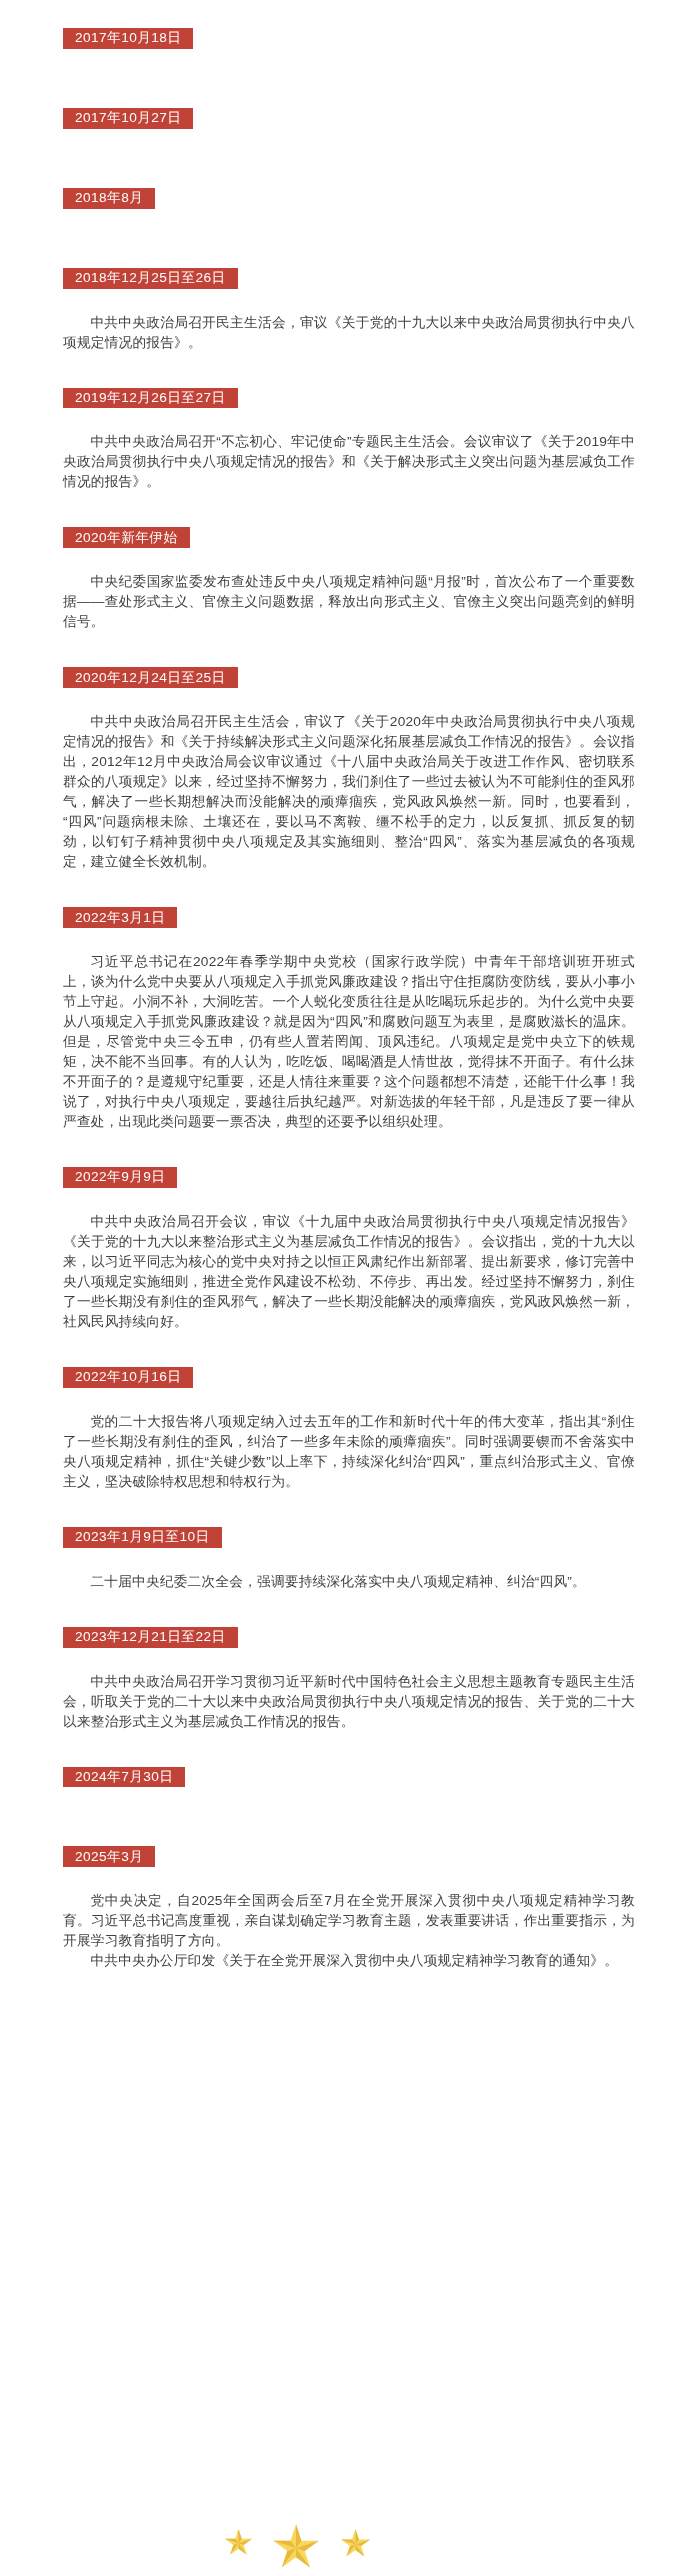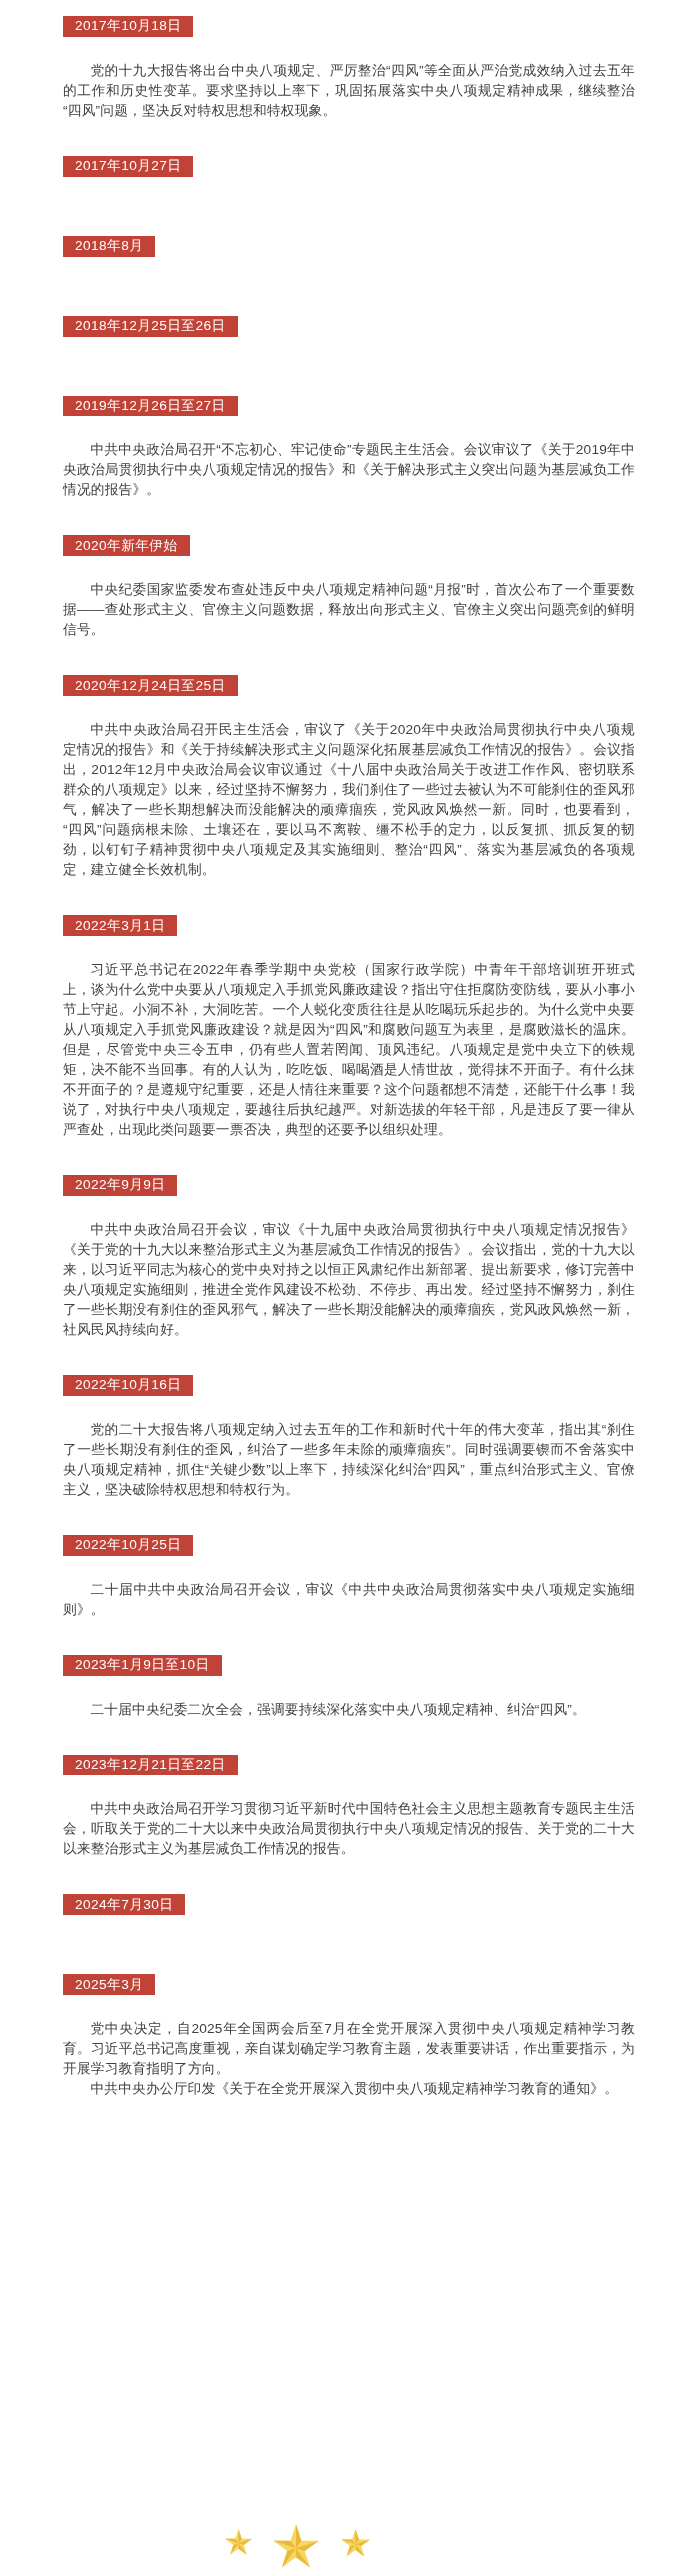--- a/index.html
+++ b/index.html
@@ -5,21 +5,21 @@
   html,body{margin:0;padding:0;background:#ffffff;}
   .page{
     position:relative;
     width:678px;
     height:2576px;
     overflow:hidden;
     background:#ffffff;
     font-family:"Liberation Sans","DejaVu Sans",sans-serif;
   }
   .content{
-    padding:16px 43px 0 63px;
+    padding:28px 43px 0 63px;
   }
   .entry{margin:0 0 35px 0;}
   .badge{
     display:inline-block;
     background:#c14338;
     color:#ffffff;
     font-size:13.7px;
     line-height:15.3px;
     padding:2.4px 12px 3.2px 12px;
     margin:0 0 24px 0;
@@ -46,33 +46,33 @@
   .star-center{left:48px;top:0;width:48px;height:46px;}
   .star-right{left:116px;top:4.8px;width:31px;height:29px;}
 </style>
 </head>
 <body>
 
 <div class="page">
   <div class="content">
   <section class="entry">
     <div class="badge">2017年10月18日</div>
-  <p class="para">党的十九大报告将出台中央八项规定、严厉整治“四风”等全面从严治党成效纳入过去五年的工作和历史性变革。要求坚持以上率下，巩固拓展落实中央八项规定精神成果，继续整治“四风”问题，坚决反对特权思想和特权现象。</p></section>
+  </section>
 
   <section class="entry">
     <div class="badge">2017年10月27日</div>
   </section>
 
   <section class="entry">
     <div class="badge">2018年8月</div>
   </section>
 
   <section class="entry">
     <div class="badge">2018年12月25日至26日</div>
-  </section>
+  <p class="para">中共中央政治局召开民主生活会，审议《关于党的十九大以来中央政治局贯彻执行中央八项规定情况的报告》。</p></section>
 
   <section class="entry">
     <div class="badge">2019年12月26日至27日</div>
   <p class="para">中共中央政治局召开“不忘初心、牢记使命”专题民主生活会。会议审议了《关于2019年中央政治局贯彻执行中央八项规定情况的报告》和《关于解决形式主义突出问题为基层减负工作情况的报告》。</p></section>
 
   <section class="entry">
     <div class="badge">2020年新年伊始</div>
   <p class="para">中央纪委国家监委发布查处违反中央八项规定精神问题“月报”时，首次公布了一个重要数据——查处形式主义、官僚主义问题数据，释放出向形式主义、官僚主义突出问题亮剑的鲜明信号。</p></section>
 
   <section class="entry">
@@ -85,23 +85,20 @@
   <p class="para">习近平总书记在2022年春季学期中央党校（国家行政学院）中青年干部培训班开班式上，谈为什么党中央要从八项规定入手抓党风廉政建设？指出守住拒腐防变防线，要从小事小节上守起。小洞不补，大洞吃苦。一个人蜕化变质往往是从吃喝玩乐起步的。为什么党中央要从八项规定入手抓党风廉政建设？就是因为“四风”和腐败问题互为表里，是腐败滋长的温床。但是，尽管党中央三令五申，仍有些人置若罔闻、顶风违纪。八项规定是党中央立下的铁规矩，决不能不当回事。有的人认为，吃吃饭、喝喝酒是人情世故，觉得抹不开面子。有什么抹不开面子的？是遵规守纪重要，还是人情往来重要？这个问题都想不清楚，还能干什么事！我说了，对执行中央八项规定，要越往后执纪越严。对新选拔的年轻干部，凡是违反了要一律从严查处，出现此类问题要一票否决，典型的还要予以组织处理。</p></section>
 
   <section class="entry">
     <div class="badge">2022年9月9日</div>
   <p class="para">中共中央政治局召开会议，审议《十九届中央政治局贯彻执行中央八项规定情况报告》《关于党的十九大以来整治形式主义为基层减负工作情况的报告》。会议指出，党的十九大以来，以习近平同志为核心的党中央对持之以恒正风肃纪作出新部署、提出新要求，修订完善中央八项规定实施细则，推进全党作风建设不松劲、不停步、再出发。经过坚持不懈努力，刹住了一些长期没有刹住的歪风邪气，解决了一些长期没能解决的顽瘴痼疾，党风政风焕然一新，社风民风持续向好。</p></section>
 
   <section class="entry">
     <div class="badge">2022年10月16日</div>
   <p class="para">党的二十大报告将八项规定纳入过去五年的工作和新时代十年的伟大变革，指出其“刹住了一些长期没有刹住的歪风，纠治了一些多年未除的顽瘴痼疾”。同时强调要锲而不舍落实中央八项规定精神，抓住“关键少数”以上率下，持续深化纠治“四风”，重点纠治形式主义、官僚主义，坚决破除特权思想和特权行为。</p></section>
 
-  <section class="entry">
-    <div class="badge">2022年10月25日</div>
-  <p class="para">二十届中共中央政治局召开会议，审议《中共中央政治局贯彻落实中央八项规定实施细则》。</p></section>
 
   <section class="entry">
     <div class="badge">2023年1月9日至10日</div>
   <p class="para">二十届中央纪委二次全会，强调要持续深化落实中央八项规定精神、纠治“四风”。</p></section>
 
   <section class="entry">
     <div class="badge">2023年12月21日至22日</div>
   <p class="para">中共中央政治局召开学习贯彻习近平新时代中国特色社会主义思想主题教育专题民主生活会，听取关于党的二十大以来中央政治局贯彻执行中央八项规定情况的报告、关于党的二十大以来整治形式主义为基层减负工作情况的报告。</p></section>
 
   <section class="entry">

